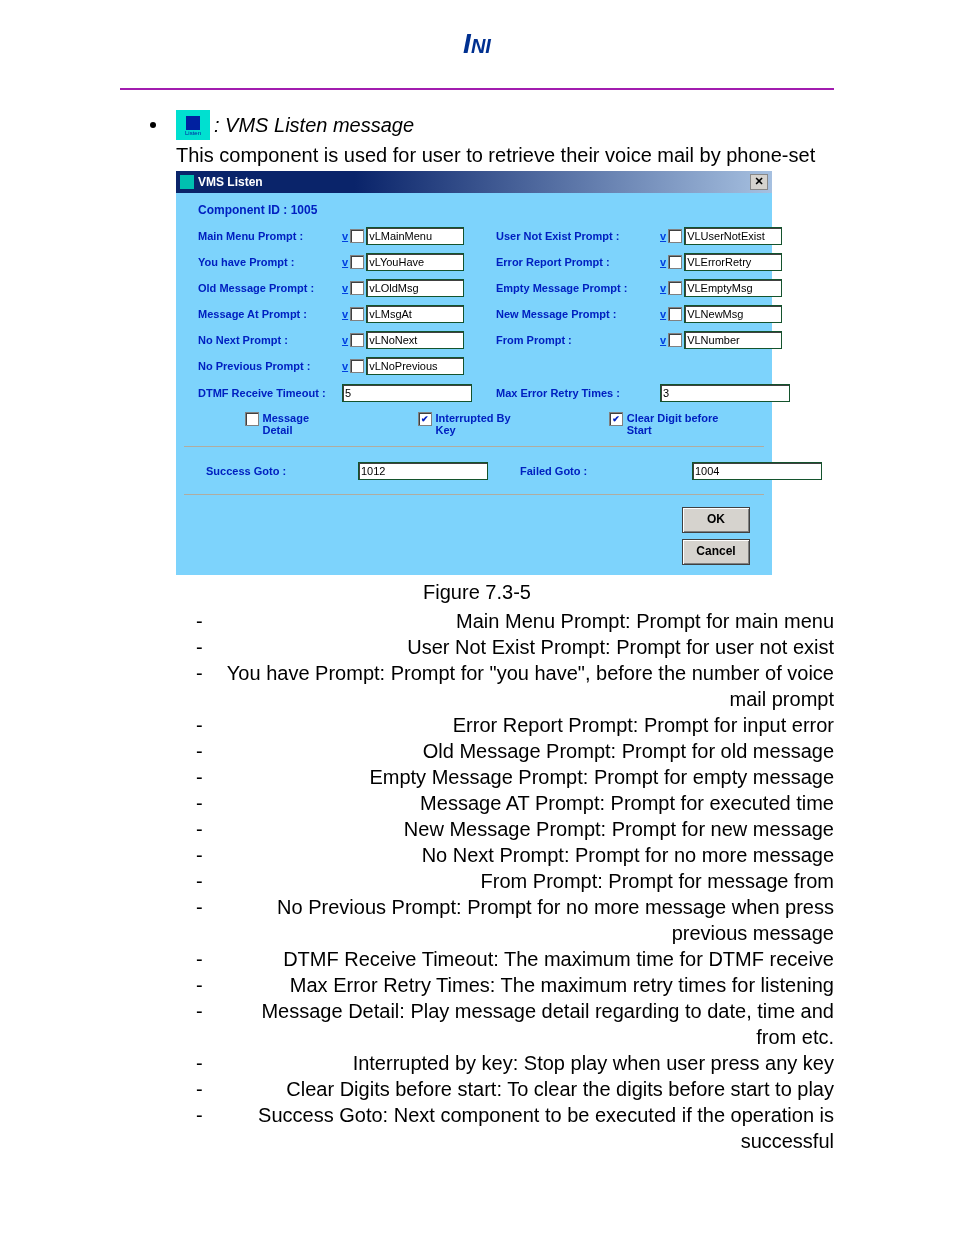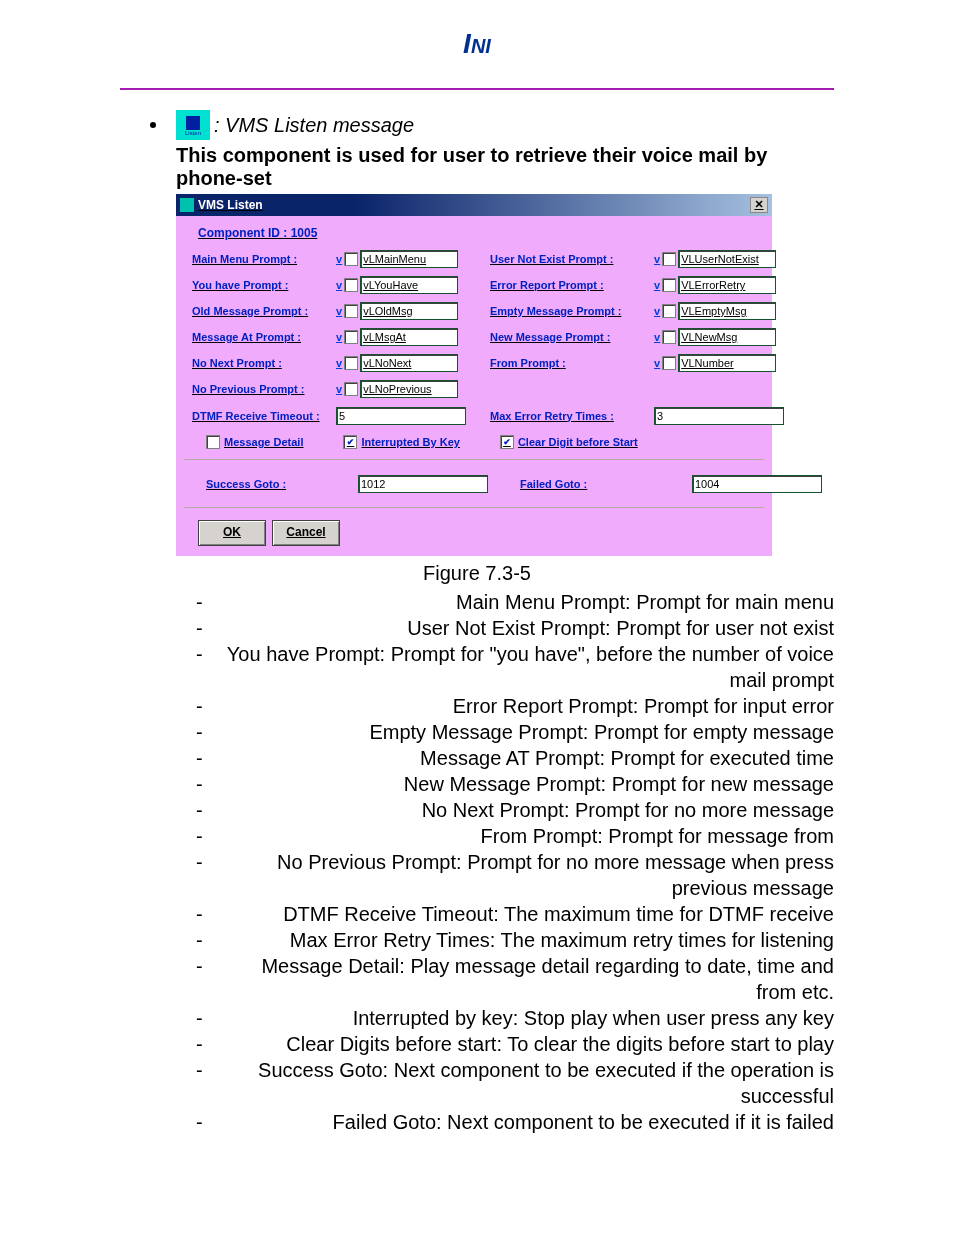--- a/index.html
+++ b/index.html
@@ -63,31 +63,29 @@
     text-align: center;
   }
   .title-text {
     font-size: 20px;
     font-style: italic;
   }
   .desc-text {
     font-size: 20px;
     margin-left: 56px;
     margin-top: 4px;
-    font-weight: bold;
   }
   
   .dialog {
     width: 596px;
     margin-left: 56px;
     margin-top: 4px;
-    background: #f0abfc;
+    background: #7dd3fc;
     padding-bottom: 10px;
     position: relative;
-    text-decoration: underline;
   }
   .titlebar {
     height: 22px;
     background: linear-gradient(to right, #0a246a 0%, #0a246a 30%, #a6c0e0 100%);
     display: flex;
     align-items: center;
     justify-content: space-between;
     padding: 0 4px;
   }
   .titlebar-left {
@@ -120,21 +118,21 @@
     color: #0020c0;
     font-size: 12px;
     font-weight: bold;
     padding: 10px 22px;
   }
   .form-grid {
     display: grid;
     grid-template-columns: 140px 150px 160px 130px;
     row-gap: 8px;
     column-gap: 4px;
-    padding: 0 16px;
+    padding: 0 22px;
     align-items: center;
   }
   .label {
     color: #0020c0;
     font-size: 11px;
     font-weight: bold;
   }
   .prompt-field {
     display: flex;
     align-items: center;
@@ -175,38 +173,39 @@
   }
   .check-row {
     display: flex;
     gap: 40px;
     padding: 10px 22px;
     border-bottom: 1px solid #b0aca0;
     margin: 0 8px;
   }
   .check-item {
     display: flex;
-    align-items: center;
+    align-items: flex-start;
     gap: 4px;
     color: #0020c0;
     font-size: 11px;
     font-weight: bold;
+    margin-left: 39px;
   }
   .goto-row {
     display: grid;
     grid-template-columns: 140px 150px 160px 130px;
     padding: 14px 22px;
     align-items: center;
     column-gap: 12px;
     border-bottom: 1px solid #b0aca0;
     margin: 0 8px;
   }
   .button-row {
     display: flex;
-    flex-direction: row;
+    flex-direction: column;
     align-items: flex-end;
     gap: 6px;
     padding: 12px 22px 0 22px;
   }
   .btn {
     width: 66px;
     height: 24px;
     background: #d6d3ce;
     border: 1px solid #404040;
     box-shadow: inset 1px 1px 0 #fff, inset -1px -1px 0 #808080;
@@ -376,27 +375,27 @@
     </div>
   </div>
 
   <div class="figure-caption">Figure 7.3-5</div>
 
   <ul class="desc-list">
     <li>Main Menu Prompt: Prompt for main menu</li>
     <li>User Not Exist Prompt: Prompt for user not exist</li>
     <li>You have Prompt: Prompt for "you have", before the number of voice mail prompt</li>
     <li>Error Report Prompt: Prompt for input error</li>
+    <li>Old Message Prompt: Prompt for old message</li>
     <li>Empty Message Prompt: Prompt for empty message</li>
     <li>Message AT Prompt: Prompt for executed time</li>
     <li>New Message Prompt: Prompt for new message</li>
     <li>No Next Prompt: Prompt for no more message</li>
     <li>From Prompt: Prompt for message from</li>
     <li>No Previous Prompt: Prompt for no more message when press previous message</li>
     <li>DTMF Receive Timeout: The maximum time for DTMF receive</li>
     <li>Max Error Retry Times: The maximum retry times for listening</li>
     <li>Message Detail: Play message detail regarding to date, time and from etc.</li>
     <li>Interrupted by key: Stop play when user press any key</li>
     <li>Clear Digits before start: To clear the digits before start to play</li>
     <li>Success Goto: Next component to be executed if the operation is successful</li>
-    <li>Failed Goto: Next component to be executed if it is failed</li>
   </ul>
 </div>
 
 </body></html>

